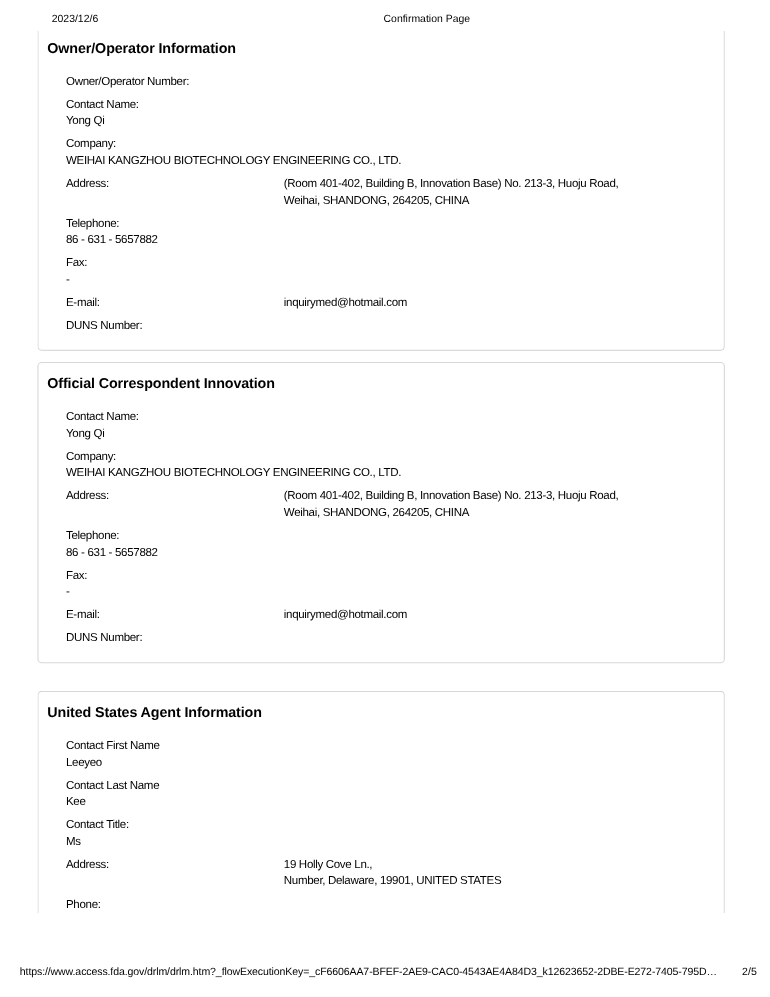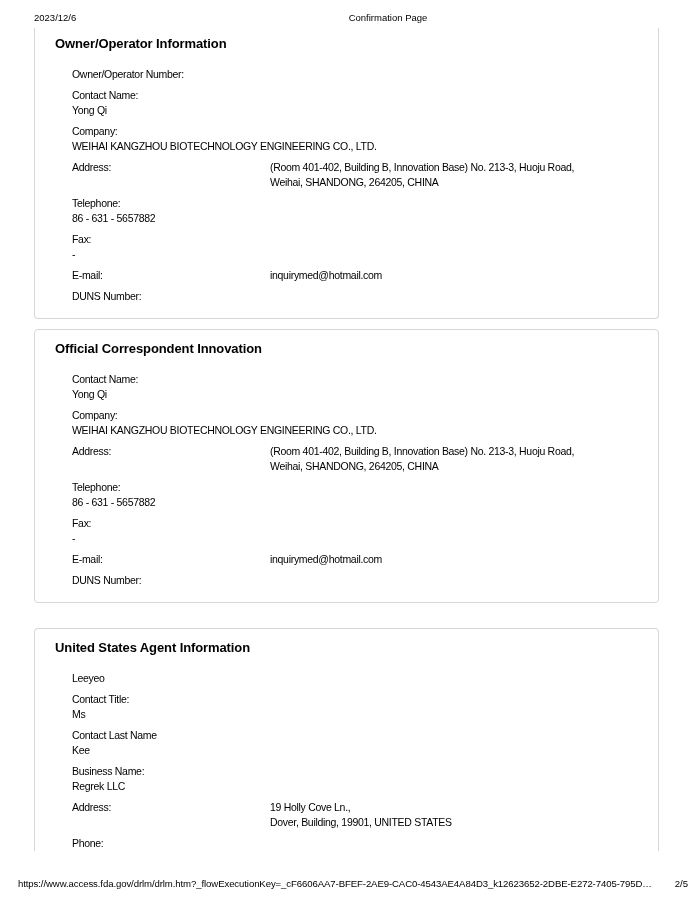--- a/index.html
+++ b/index.html
@@ -8,30 +8,30 @@
     background: #ffffff;
     position: relative;
     font-family: "Liberation Sans", sans-serif;
     color: #000;
     overflow: hidden;
   }
   .print-header {
     position: absolute; top: 12px; left: 0; width: 100%;
     font-size: 9.5px; line-height: 11px; color: #000;
   }
-  .header-date { position: absolute; left: 34px; top: 0; }
+  .header-date { position: absolute; left: 47px; top: 0; }
   .header-title { position: absolute; left: 388px; top: 0; transform: translateX(-50%); white-space: nowrap; text-align: center; }
 
   .content {
     position: absolute; left: 34px; top: 28px; width: 625px;
   }
   .section {
     border: 1px solid #d7d7d7;
     border-radius: 4px;
-    padding: 11px 14px 8px 20px;
+    padding: 11px 14px 8px 8px;
     margin-bottom: 10px;
     background: #fff;
     box-sizing: border-box;
   }
   .section.cut-top {
     border-top: none;
     border-top-left-radius: 0; border-top-right-radius: 0;
     padding-top: 8px;
   }
   .section.cut-bottom {
@@ -163,47 +163,42 @@
         </div>
         <div class="field-row stacked">
           <div class="field-label">DUNS Number:</div>
         </div>
       </div>
     </section>
     <section class="section cut-bottom">
       <h2 class="section-title">United States Agent Information</h2>
       <div class="fields">
         <div class="field-row stacked">
+          <div class="field-label">Contact First Name</div>
           <div class="field-value">
             <div class="value-line">Leeyeo</div>
           </div>
         </div>
         <div class="field-row stacked">
+          <div class="field-label">Contact Last Name</div>
+          <div class="field-value">
+            <div class="value-line">Kee</div>
+          </div>
+        </div>
+        <div class="field-row stacked">
           <div class="field-label">Contact Title:</div>
           <div class="field-value">
             <div class="value-line">Ms</div>
           </div>
         </div>
-        <div class="field-row stacked">
-          <div class="field-label">Contact Last Name</div>
-          <div class="field-value">
-            <div class="value-line">Kee</div>
-          </div>
-        </div>
-        <div class="field-row stacked">
-          <div class="field-label">Business Name:</div>
-          <div class="field-value">
-            <div class="value-line">Regrek LLC</div>
-          </div>
-        </div>
         <div class="field-row columns">
           <div class="field-label">Address:</div>
           <div class="field-value">
             <div class="value-line">19 Holly Cove Ln.,</div>
-            <div class="value-line">Dover, Building, 19901, UNITED STATES</div>
+            <div class="value-line">Number, Delaware, 19901, UNITED STATES</div>
           </div>
         </div>
         <div class="field-row stacked">
           <div class="field-label">Phone:</div>
         </div>
       </div>
     </section>
   </main>
 
 <div class="print-footer">

